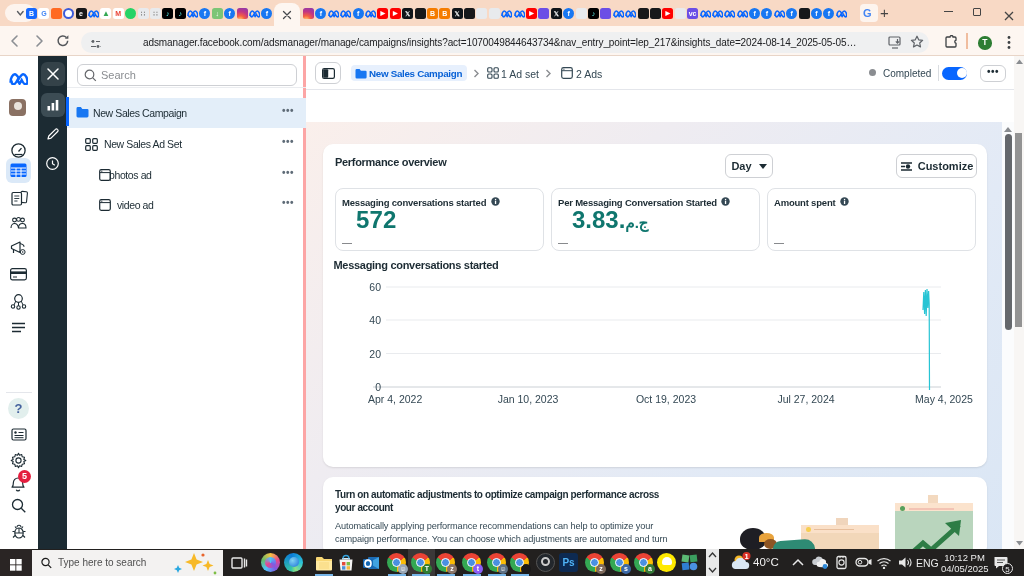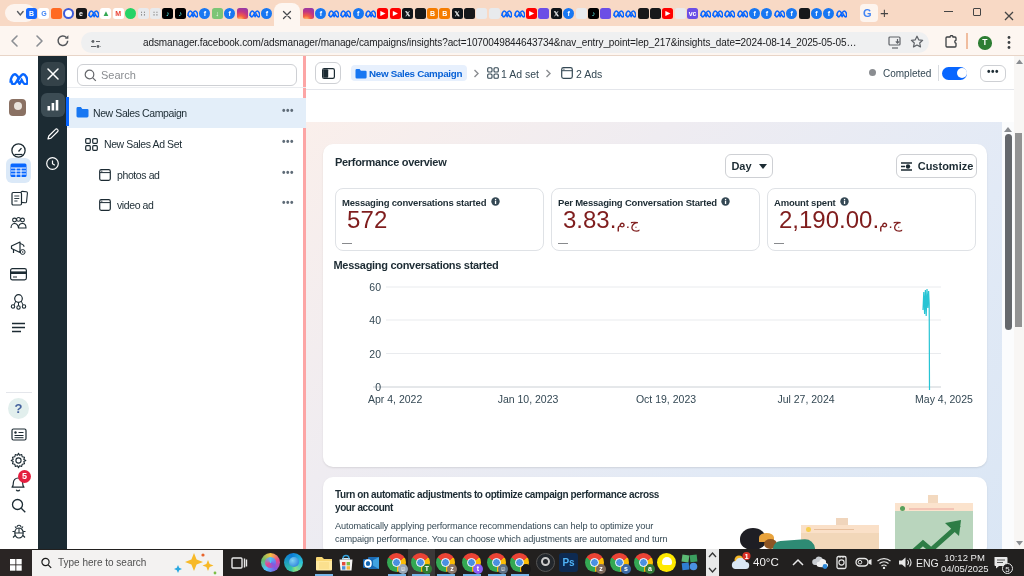--- a/index.html
+++ b/index.html
@@ -25,21 +25,21 @@
   #mainhead { left:306px; top:0; width:709px; height:34px; background:#fff; border-bottom:1px solid #E4E6EB; }
   #maxrow { left:306px; top:34px; width:709px; height:32px; background:#fff; }
   #content { left:306px; top:66px; width:696px; height:526px;
      background:linear-gradient(135deg,#FAEFEB 0%, #EFECF1 30%, #E2EAF6 62%, #D8E5F4 100%); }
   #cscroll { left:1002px; top:66px; width:12px; height:427px; background:#FBFCFD; }
   #wscroll { left:1014px; top:0; width:10px; height:493px; background:#F8F6F4; }
 
   .card { position:absolute; background:#fff; border-radius:10px; box-shadow:0 1px 2px rgba(0,0,0,0.1); }
   .mcard { position:absolute; background:#fff; border:1px solid #DFE2E6; border-radius:8px; top:44px; height:63px; }
   .mtitle { position:absolute; left:6px; top:8px; font-size:9.5px; letter-spacing:-0.2px; font-weight:bold; color:#1C2B33; white-space:nowrap; }
-  .mval { position:absolute; left:11px; top:17px; font-size:24px; font-weight:400; color:#7f1d1d; letter-spacing:0.2px; }
+  .mval { position:absolute; left:20px; top:17px; font-size:24px; font-weight:700; color:#0f766e; letter-spacing:0.2px; }
   .mdash { position:absolute; left:6px; top:48px; font-size:10px; color:#64676B; }
   .ar { font-size:15px; unicode-bidi:bidi-override; direction:ltr; }
   .fbe{background:#1769FF;} .fG{background:#fff;color:#4285F4;} .fsc{background:#FF6A22;}
   .fbr{background:#fff;border:2.5px solid #3B5BDB;border-radius:50%;} .fbk{background:#17181A;}
   .fgd{background:#fff;color:#34A853;font-size:8px;} .fgm{background:#fff;color:#EA4335;} .fwa{background:#25D366;border-radius:50%;}
   .fgr{background:#E8EAED;color:#777;} .ftt{background:#000;color:#5CF2EE;}
   .fgn{background:#7CC576;} .fig{background:radial-gradient(circle at 30% 110%,#FFD776 0%,#F56040 30%,#C13584 60%,#833AB4 100%);}
   .fyt{background:#FF0000;color:#fff;font-size:6px;} .fx{background:#0F1419;color:#fff;font-size:6.5px;}
   .fbl{background:#F57C00;color:#fff;} .fpu{background:#6B4EE6;color:#fff;}
   .fme{background:transparent;} .ffb{background:#1877F2;border-radius:50%;color:#fff;}
@@ -398,21 +398,21 @@
         <div class="trowtxt" style="left:37px;">New Sales Ad Set</div>
         <div class="dots">•••</div>
       </div>
 
       <div class="abs trow" style="top:104px;">
         <svg class="abs" style="left:32px;top:9px;" width="12" height="12">
             <rect x="0.7" y="0.7" width="10.6" height="10.6" rx="1.5" stroke="#1C2B33" stroke-width="1.2" fill="none"></rect>
             <path d="M1 3.6h10.2" stroke="#1C2B33" stroke-width="1"></path>
             <circle cx="2.8" cy="2.2" r="0.6" fill="#1C2B33"></circle>
           </svg>
-        <div class="trowtxt" style="left:50px;">photos ad</div>
+        <div class="trowtxt" style="left:42px;">photos ad</div>
         <div class="dots">•••</div>
       </div>
 
       <div class="abs trow" style="top:134px;">
         <svg class="abs" style="left:32px;top:9px;" width="12" height="12">
             <rect x="0.7" y="0.7" width="10.6" height="10.6" rx="1.5" stroke="#1C2B33" stroke-width="1.2" fill="none"></rect>
             <path d="M1 3.6h10.2" stroke="#1C2B33" stroke-width="1"></path>
             <circle cx="2.8" cy="2.2" r="0.6" fill="#1C2B33"></circle>
           </svg>
         <div class="trowtxt" style="left:50px;">video ad</div>
@@ -485,21 +485,20 @@
               </svg></div>
           <div class="mval">3.83.<span class="ar">م.ج</span></div>
           <div class="mdash">—</div>
         </div>
         <div class="mcard" style="left:444px;width:208.5px;">
           <div class="mtitle">Amount spent <svg width="9" height="9" style="margin-left:2px;">
                 <circle cx="4.5" cy="4.5" r="4.2" fill="#344854"></circle>
                 <rect x="3.9" y="3.8" width="1.3" height="3.2" fill="#fff"></rect>
                 <rect x="3.9" y="1.9" width="1.3" height="1.3" fill="#fff"></rect>
               </svg></div>
-          <div class="mval">2,190.00.<span class="ar">م.ج</span></div>
           <div class="mdash">—</div>
         </div>
         <div class="abs" style="left:10.5px;top:115px;font-size:11px;letter-spacing:-0.3px;font-weight:bold;color:#1C2B33;">Messaging conversations started</div>
         <svg class="abs" style="left:20px;top:130px;" width="640" height="146">
           <line x1="43" y1="13" x2="598" y2="13" stroke="#E9EBEE" stroke-width="1"></line>
           <line x1="43" y1="46" x2="598" y2="46" stroke="#E9EBEE" stroke-width="1"></line>
           <line x1="43" y1="79.5" x2="598" y2="79.5" stroke="#E9EBEE" stroke-width="1"></line>
           <line x1="30" y1="113" x2="598" y2="113" stroke="#CBD0D5" stroke-width="1"></line>
           <text x="38" y="17" font-size="10.5" fill="#344854" text-anchor="end">60</text>
           <text x="38" y="50" font-size="10.5" fill="#344854" text-anchor="end">40</text>

